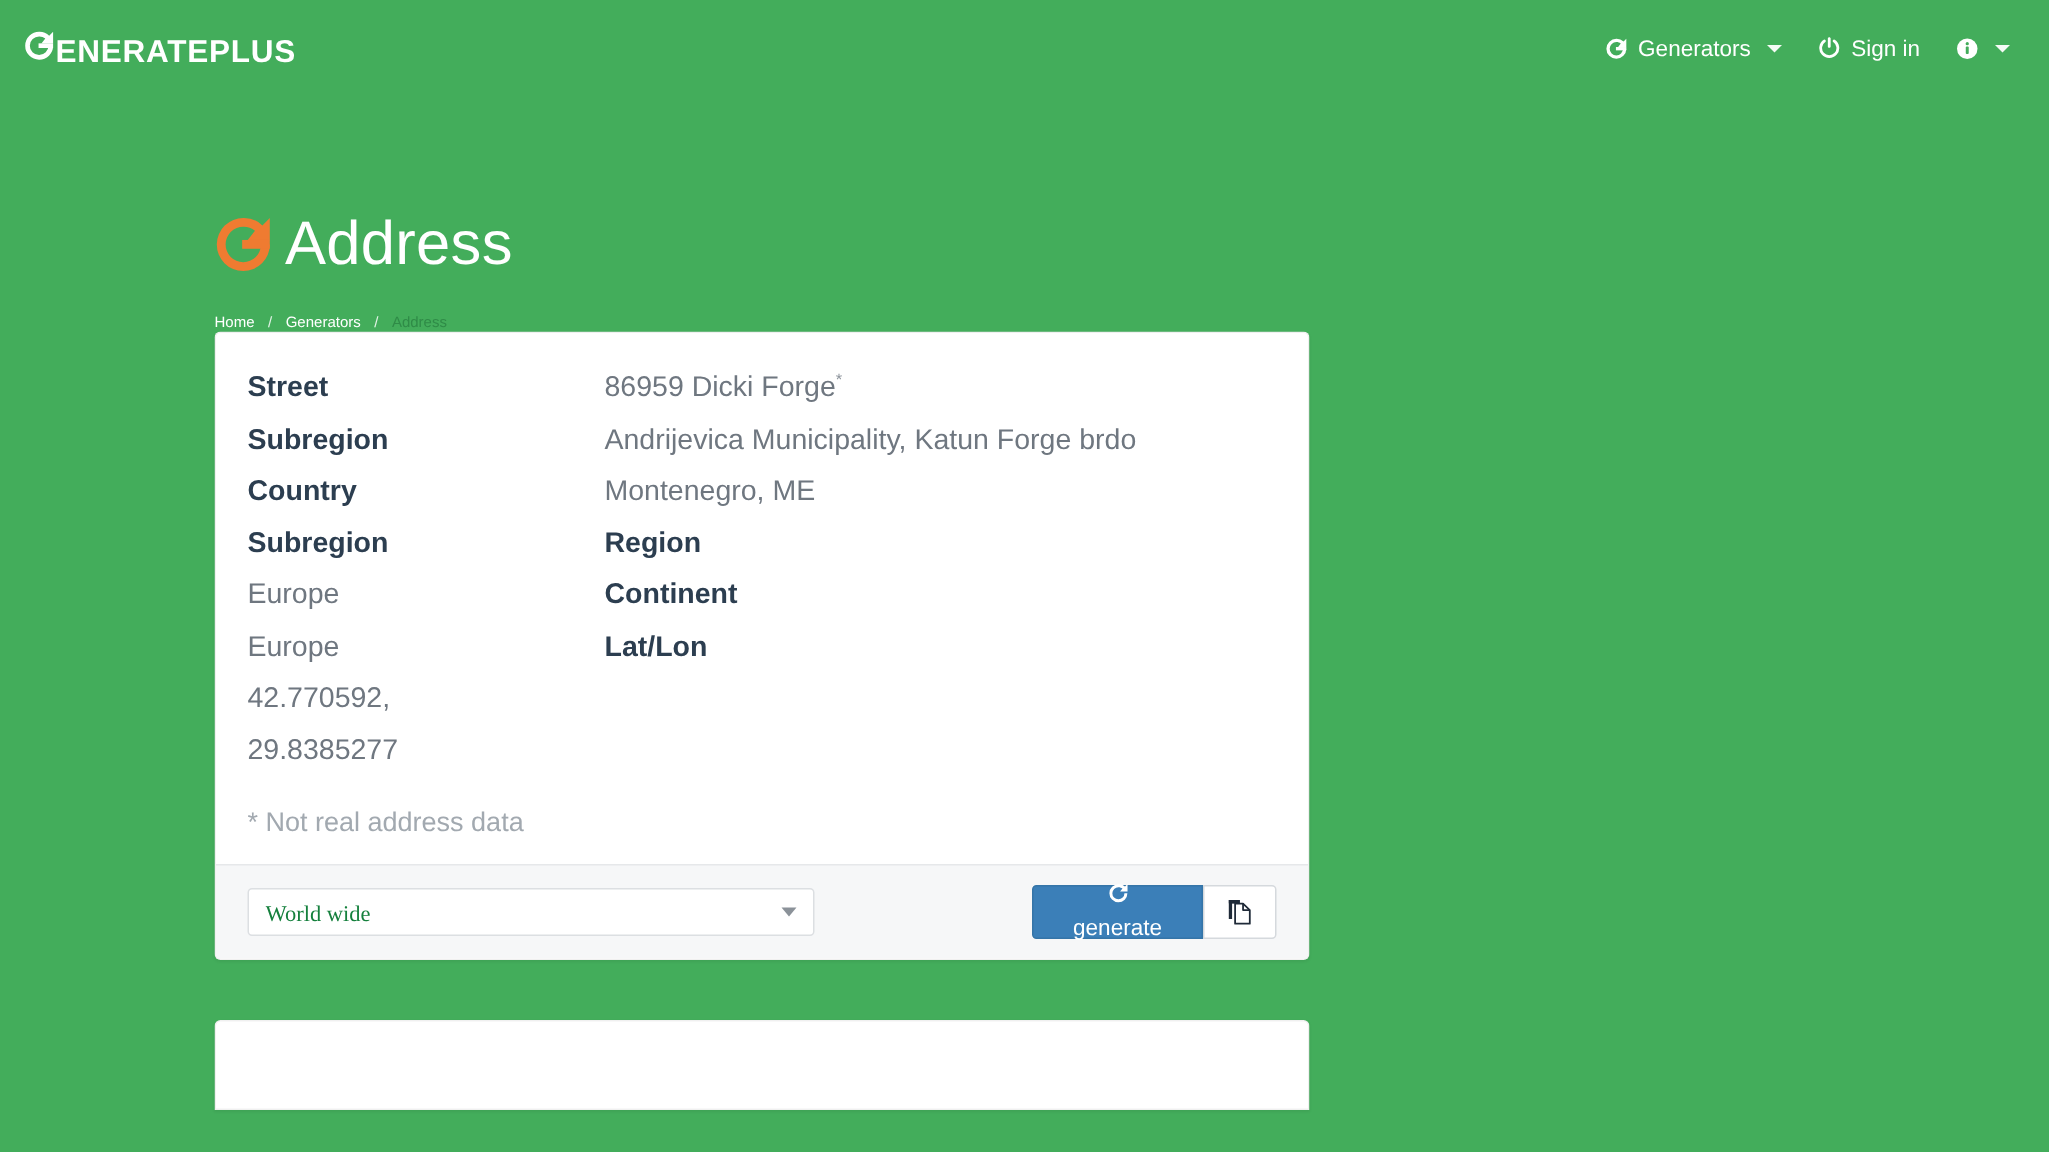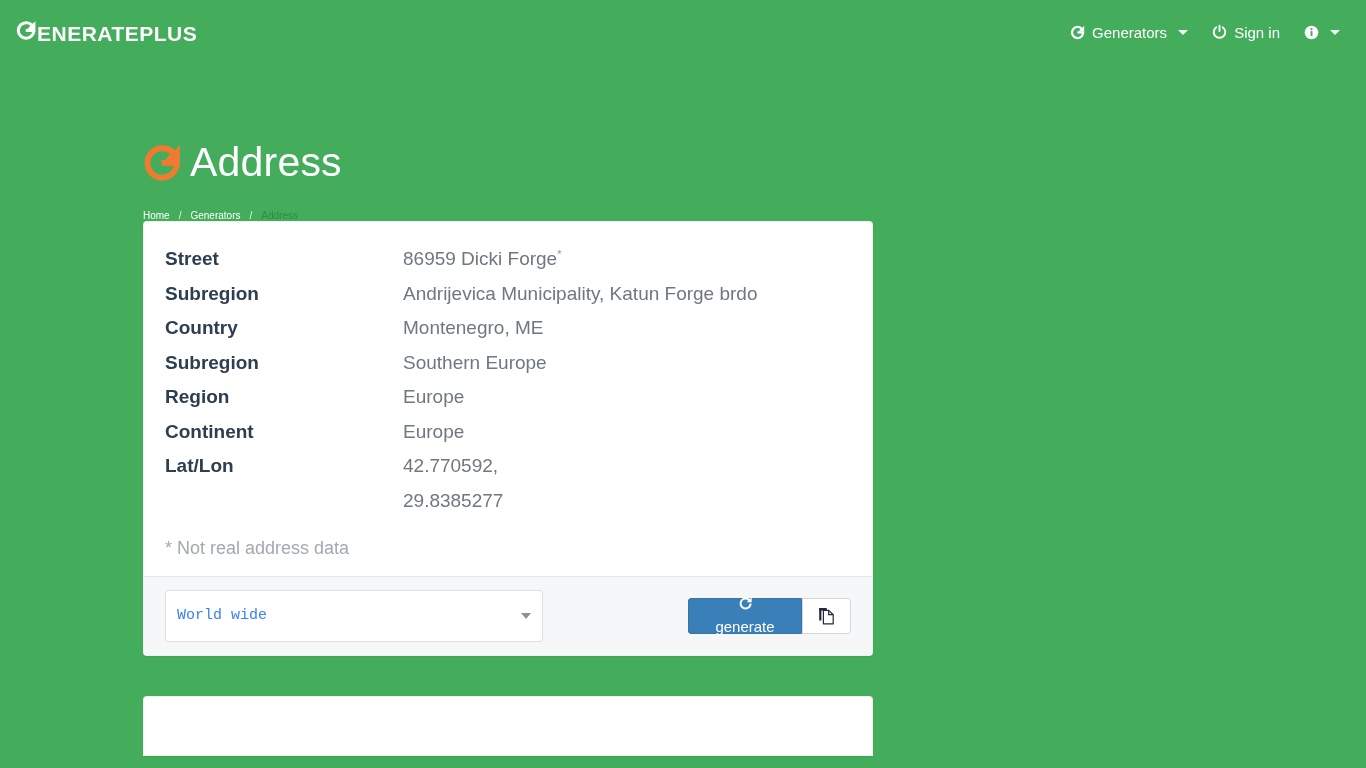--- a/index.html
+++ b/index.html
@@ -172,27 +172,27 @@
     border-top: 1px solid #e6e8ea;
     padding: 13px 21px;
     display: flex;
     align-items: center;
     justify-content: space-between;
   }
 
   .select-wrap { position: relative; width: 378px; }
   .form-select {
     width: 100%;
-    height: 52px;
+    height: 32px;
     background: #ffffff;
     border: 1px solid #dcdfe2;
     border-radius: 3px;
-    font-family: Liberation Mono, monospace;
+    font-family: Liberation Serif, serif;
     font-size: 15px;
-    color: #3b82f6;
+    color: #15803d;
     padding: 0 30px 0 11px;
     line-height: 34px;
     -webkit-appearance: none;
     -moz-appearance: none;
     appearance: none;
     cursor: pointer;
   }
   .select-caret {
     position: absolute;
     right: 12px; top: 50%;
@@ -331,21 +331,20 @@
           <dt>Street</dt>
           <dd><span>86959 Dicki Forge</span><sup>*</sup></dd>
 
           <dt>Subregion</dt>
           <dd>Andrijevica Municipality, Katun Forge brdo</dd>
 
           <dt>Country</dt>
           <dd>Montenegro, ME</dd>
 
           <dt>Subregion</dt>
-          <dd>Southern Europe</dd>
 
           <dt>Region</dt>
           <dd>Europe</dd>
 
           <dt>Continent</dt>
           <dd>Europe</dd>
 
           <dt>Lat/Lon</dt>
           <dd style="white-space:pre-line">42.770592,
 29.8385277</dd>

